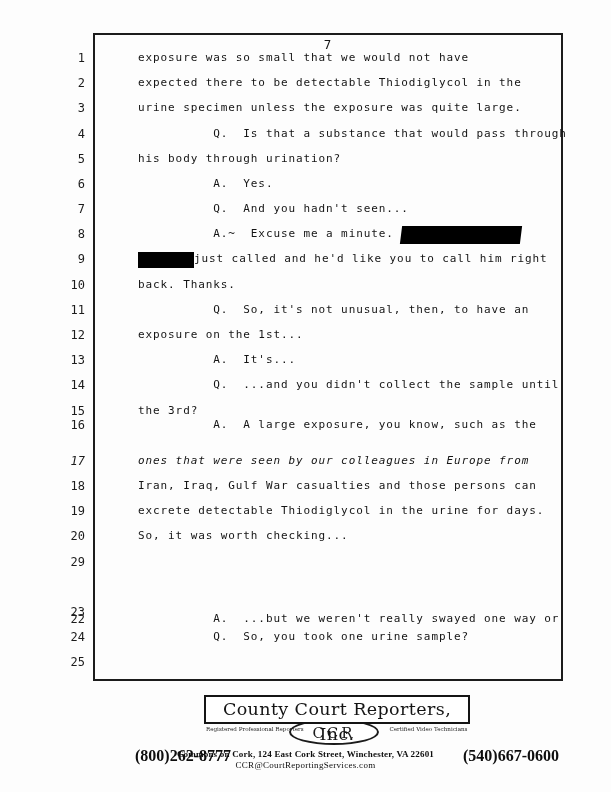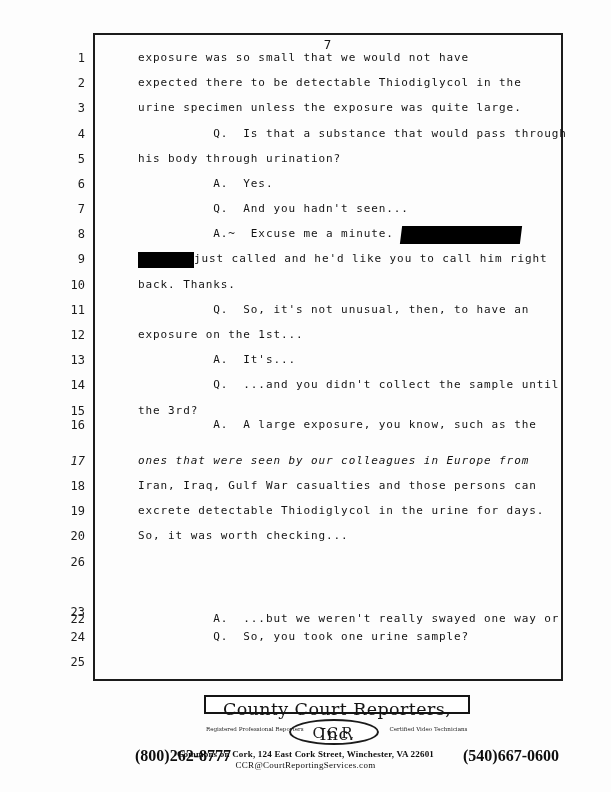--- a/index.html
+++ b/index.html
@@ -61,21 +61,21 @@
     box-sizing:border-box;
     text-align:center;
     font-family:"DejaVu Serif", serif;
     font-size:15px; line-height:24px;
     letter-spacing:3px;
     color:#1b1b1b;
     z-index:1;
   }
   .logo-box {
     position:absolute; left:204px; top:695px;
-    width:266px; height:19px;
+    width:266px; height:29px;
     border:2px solid #141414;
     box-sizing:border-box;
     background:#fff;
     z-index:2;
     text-align:center;
     font-family:"DejaVu Serif", serif;
     font-size:17.5px; line-height:25px;
     letter-spacing:0.4px;
     color:#141414;
   }
@@ -195,21 +195,21 @@
     </div>
     <div class="trans-row" style="top: 502.24px;">
       <span class="line-num">19</span>
       <span class="line-text">excrete detectable Thiodiglycol in the urine for days.</span>
     </div>
     <div class="trans-row" style="top: 527.42px;">
       <span class="line-num">20</span>
       <span class="line-text">So, it was worth checking...</span>
     </div>
     <div class="trans-row" style="top: 552.6px;">
-      <span class="line-num">26</span>
+      <span class="line-num">29</span>
     </div>
     <div class="trans-row" style="top: 610px; padding-left: 24px;">
       <span class="line-num">22</span>
       <span class="line-text">          A.  ...but we weren't really swayed one way or</span>
     </div>
     <div class="trans-row" style="top: 602.96px;">
       <span class="line-num">23</span>
     </div>
     <div class="trans-row" style="top: 628.14px;">
       <span class="line-num">24</span>

